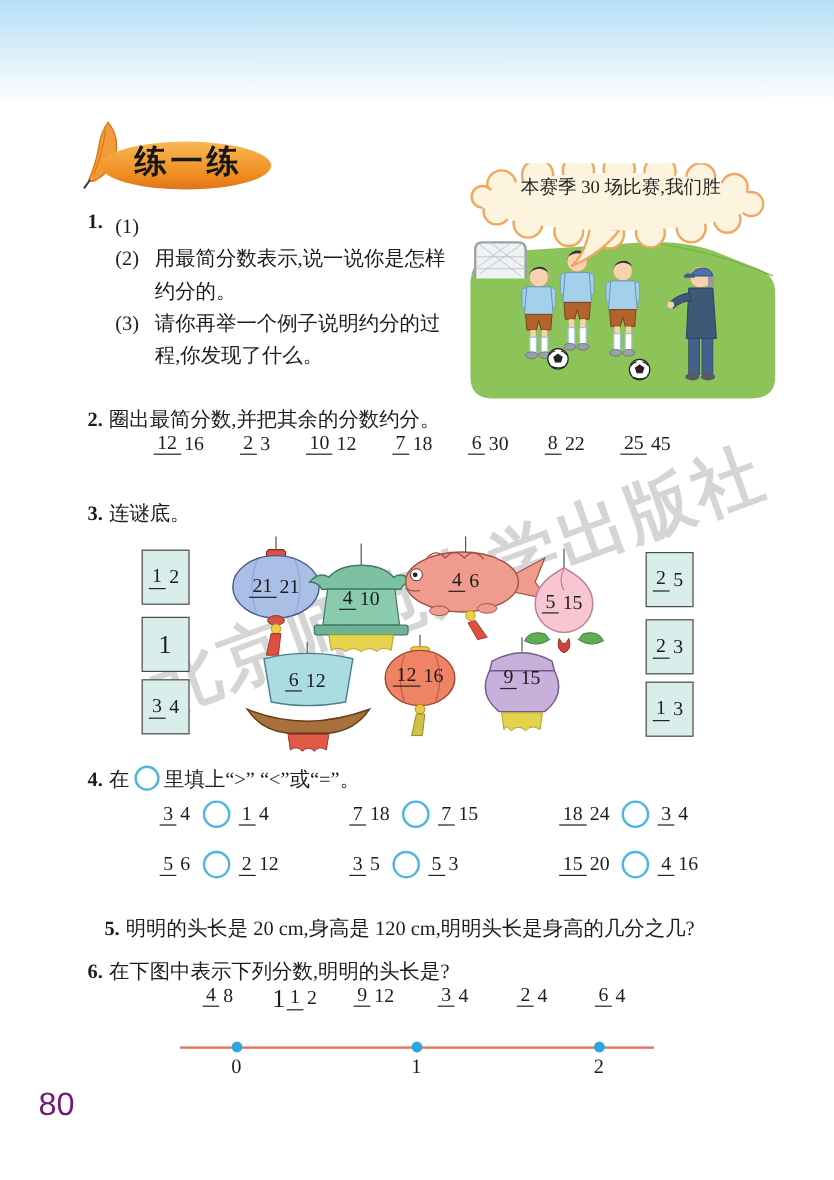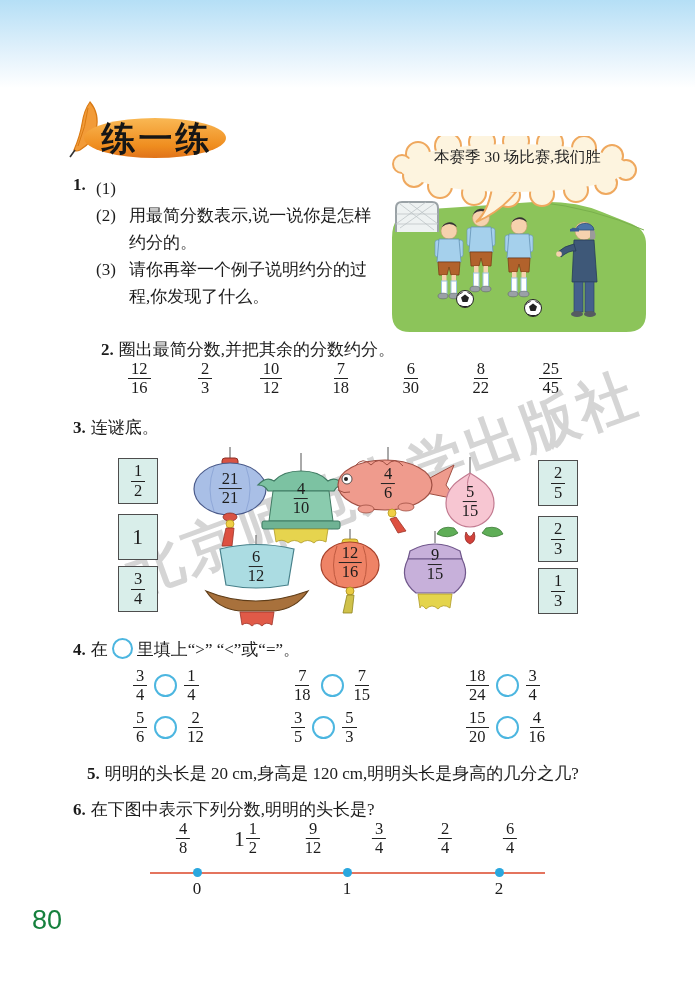--- a/index.html
+++ b/index.html
@@ -8,35 +8,35 @@
   .top-gradient{position:absolute;left:0;top:0;width:695px;height:88px;
         background:linear-gradient(#b5dff6,#dff0fb 55%,#ffffff);}
   .watermark{position:absolute;left:128px;top:538px;width:640px;font-size:57px;font-weight:bold;
         letter-spacing:3px;color:rgba(125,125,125,0.32);transform:rotate(-20deg);
         transform-origin:0 50%;white-space:nowrap;pointer-events:none;}
   
   .badge-wrap{position:absolute;left:66px;top:100px;width:180px;height:70px;}
   .badge{position:absolute;left:18px;top:18px;width:142px;height:40px;border-radius:50%;
         background:linear-gradient(#f9b854,#ef8d1f 70%,#e0731a);}
   .badge-label{position:absolute;left:26px;top:16px;width:130px;text-align:center;
-        font-size:34px;font-weight:bold;letter-spacing:3px;color:#161616;
+        font-size:27px;font-weight:bold;letter-spacing:3px;color:#161616;
         font-family:"Liberation Sans",sans-serif;}
   .feather{position:absolute;left:0;top:0;}
   
   .qtext{position:absolute;font-size:17px;line-height:27px;}
   .qnum{font-weight:bold;margin-right:5px;}
   .q1-label{position:absolute;left:73px;top:175px;font-size:17px;font-weight:bold;}
   .q1-items{position:absolute;left:96px;top:175px;width:292px;}
   .q1item{display:flex;font-size:17px;line-height:27px;}
   .q1n{flex:none;width:33px;}
   .q1t{flex:1;width:259px;}
   
   .frac{display:inline-flex;align-items:center;justify-content:center;line-height:1.12;
         font-family:"Liberation Serif",serif;font-size:16.5px;}
-  .frac .fr{display:inline-flex;flex-direction:column;align-items:center;}
+  .frac .fr{display:inline-flex;align-items:center;}
   .frac .fn{display:block;padding:0 3px;border-bottom:1.4px solid #222;}
   .frac .fd{display:block;padding:0 3px;}
   .frac .wh{font-size:1.3em;margin-right:1px;}
   .q2-fracs{position:absolute;left:128px;top:360px;width:434px;display:flex;justify-content:space-between;}
   
   .scene{position:absolute;left:388px;top:136px;width:262px;height:200px;}
   .bubble-text{position:absolute;left:20px;top:9px;width:226px;font-size:15.5px;line-height:23px;color:#242424;margin-left:26px;}
   .bubble-text span{display:block;}
   
   .ansbox{position:absolute;width:40px;height:46px;background:#d9eeea;border:1.6px solid #4d4d4d;
@@ -46,21 +46,21 @@
   
   .cmp{position:absolute;display:flex;align-items:center;gap:7px;}
   .cmp-circle{width:19px;height:19px;border:2px solid #4cb6e0;border-radius:50%;background:#fff;flex:none;}
   .inline-circle{display:inline-block;width:17px;height:17px;border:2px solid #4cb6e0;border-radius:50%;
         vertical-align:-4px;margin:0 4px;}
   
   .q6f{position:absolute;top:820px;transform:translateX(-50%);}
   .nline{position:absolute;left:150px;top:872px;width:395px;height:2px;background:#e4745e;}
   .ndot{position:absolute;width:9px;height:9px;border-radius:50%;background:#2aa7de;top:868px;}
   .ntick{position:absolute;top:879px;font-size:17px;transform:translateX(-50%);}
-  .page-number{position:absolute;left:32px;top:905px;font-size:27px;color:#15803d;
+  .page-number{position:absolute;left:32px;top:905px;font-size:27px;color:#701a75;
         font-family:"Liberation Sans",sans-serif;}
 </style>
 </head>
 <body>
 
 <div class="page">
   <div class="top-gradient"></div>
   <div class="watermark">北京师范大学出版社</div>
 
   <div class="badge-wrap">
@@ -188,21 +188,21 @@
         </g>
         <path d="M104,52 Q100,76 88,86 Q112,76 128,56 Z" fill="#fdf4df" stroke="#efa85e" stroke-width="2"></path>
         <ellipse cx="126" cy="32" rx="114" ry="24" fill="#fdf4df"></ellipse>
       </g>
     </svg>
     <div class="bubble-text">
       <span>本赛季 30 场比赛,我们胜</span>
     </div>
   </div>
 
-  <div class="qtext" style="left:73px;top:336px;margin-left:28px;">
+  <div class="qtext" style="left:73px;top:336px;">
     <span class="qnum">2.</span><span>圈出最简分数,并把其余的分数约分。</span>
   </div>
   <div class="q2-fracs">
     <span class="frac">
         <span class="fr">
           <span class="fn">12</span>
           <span class="fd">16</span>
         </span>
       </span>
     <span class="frac">

